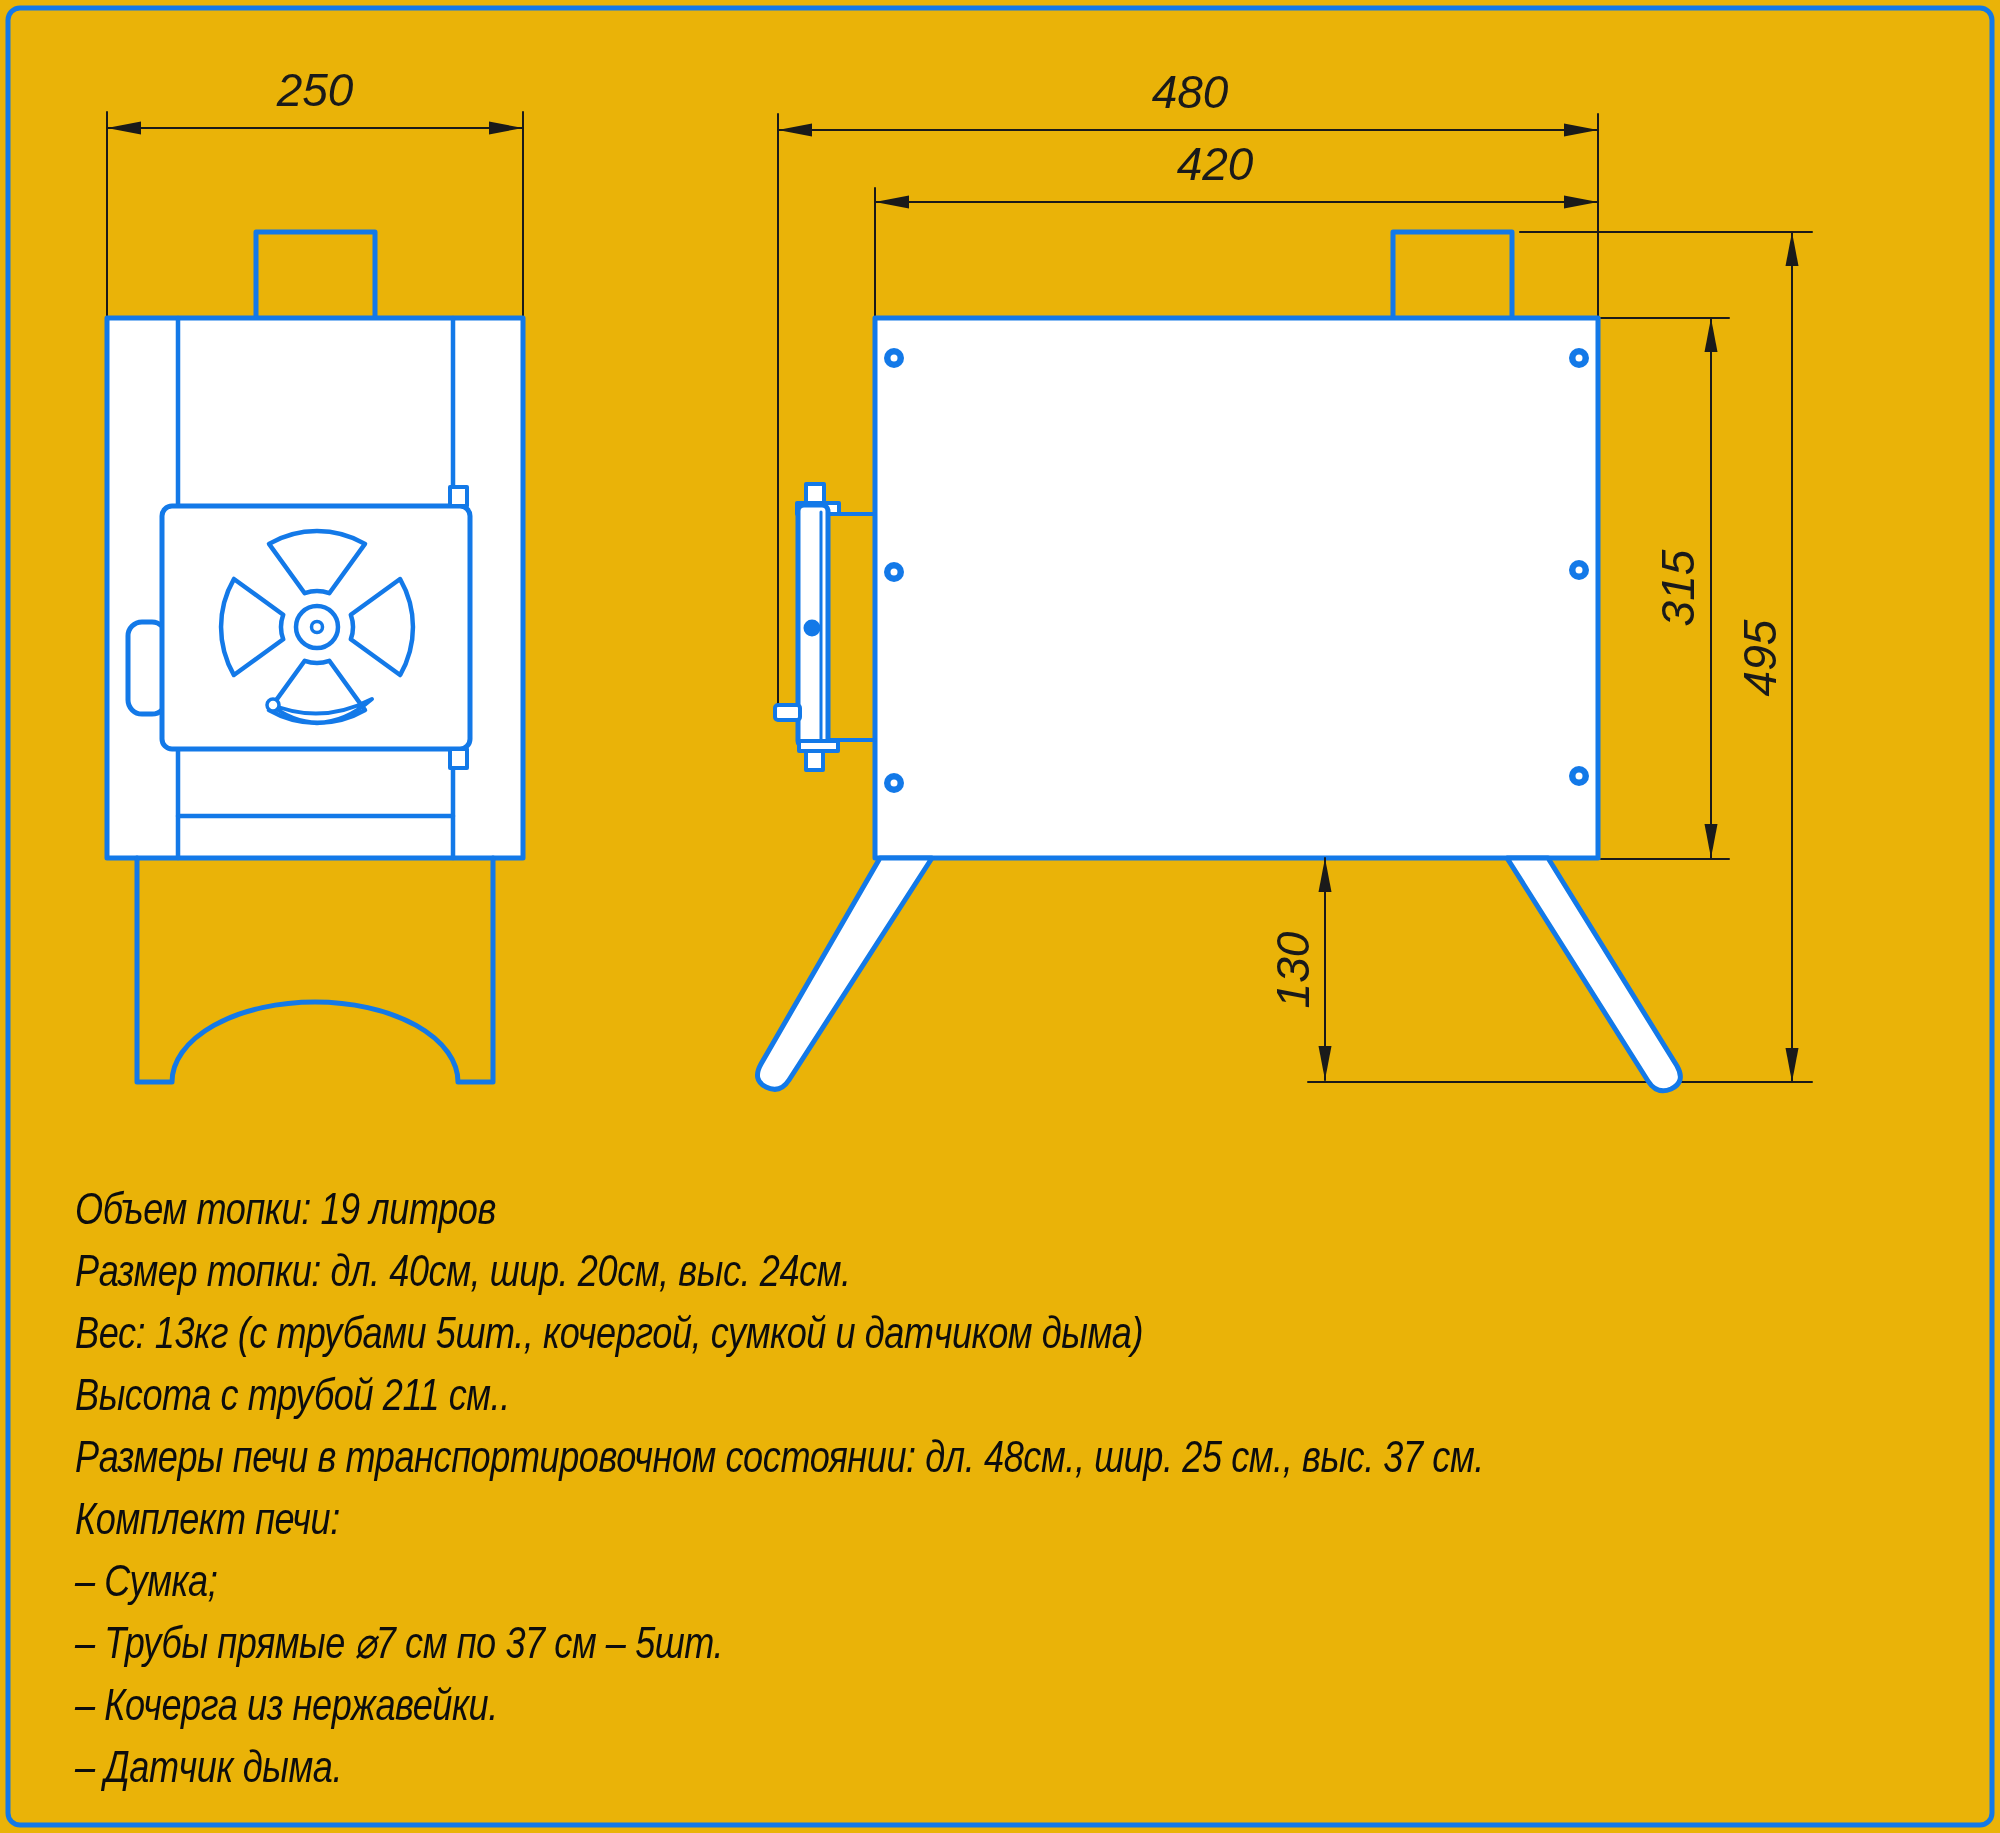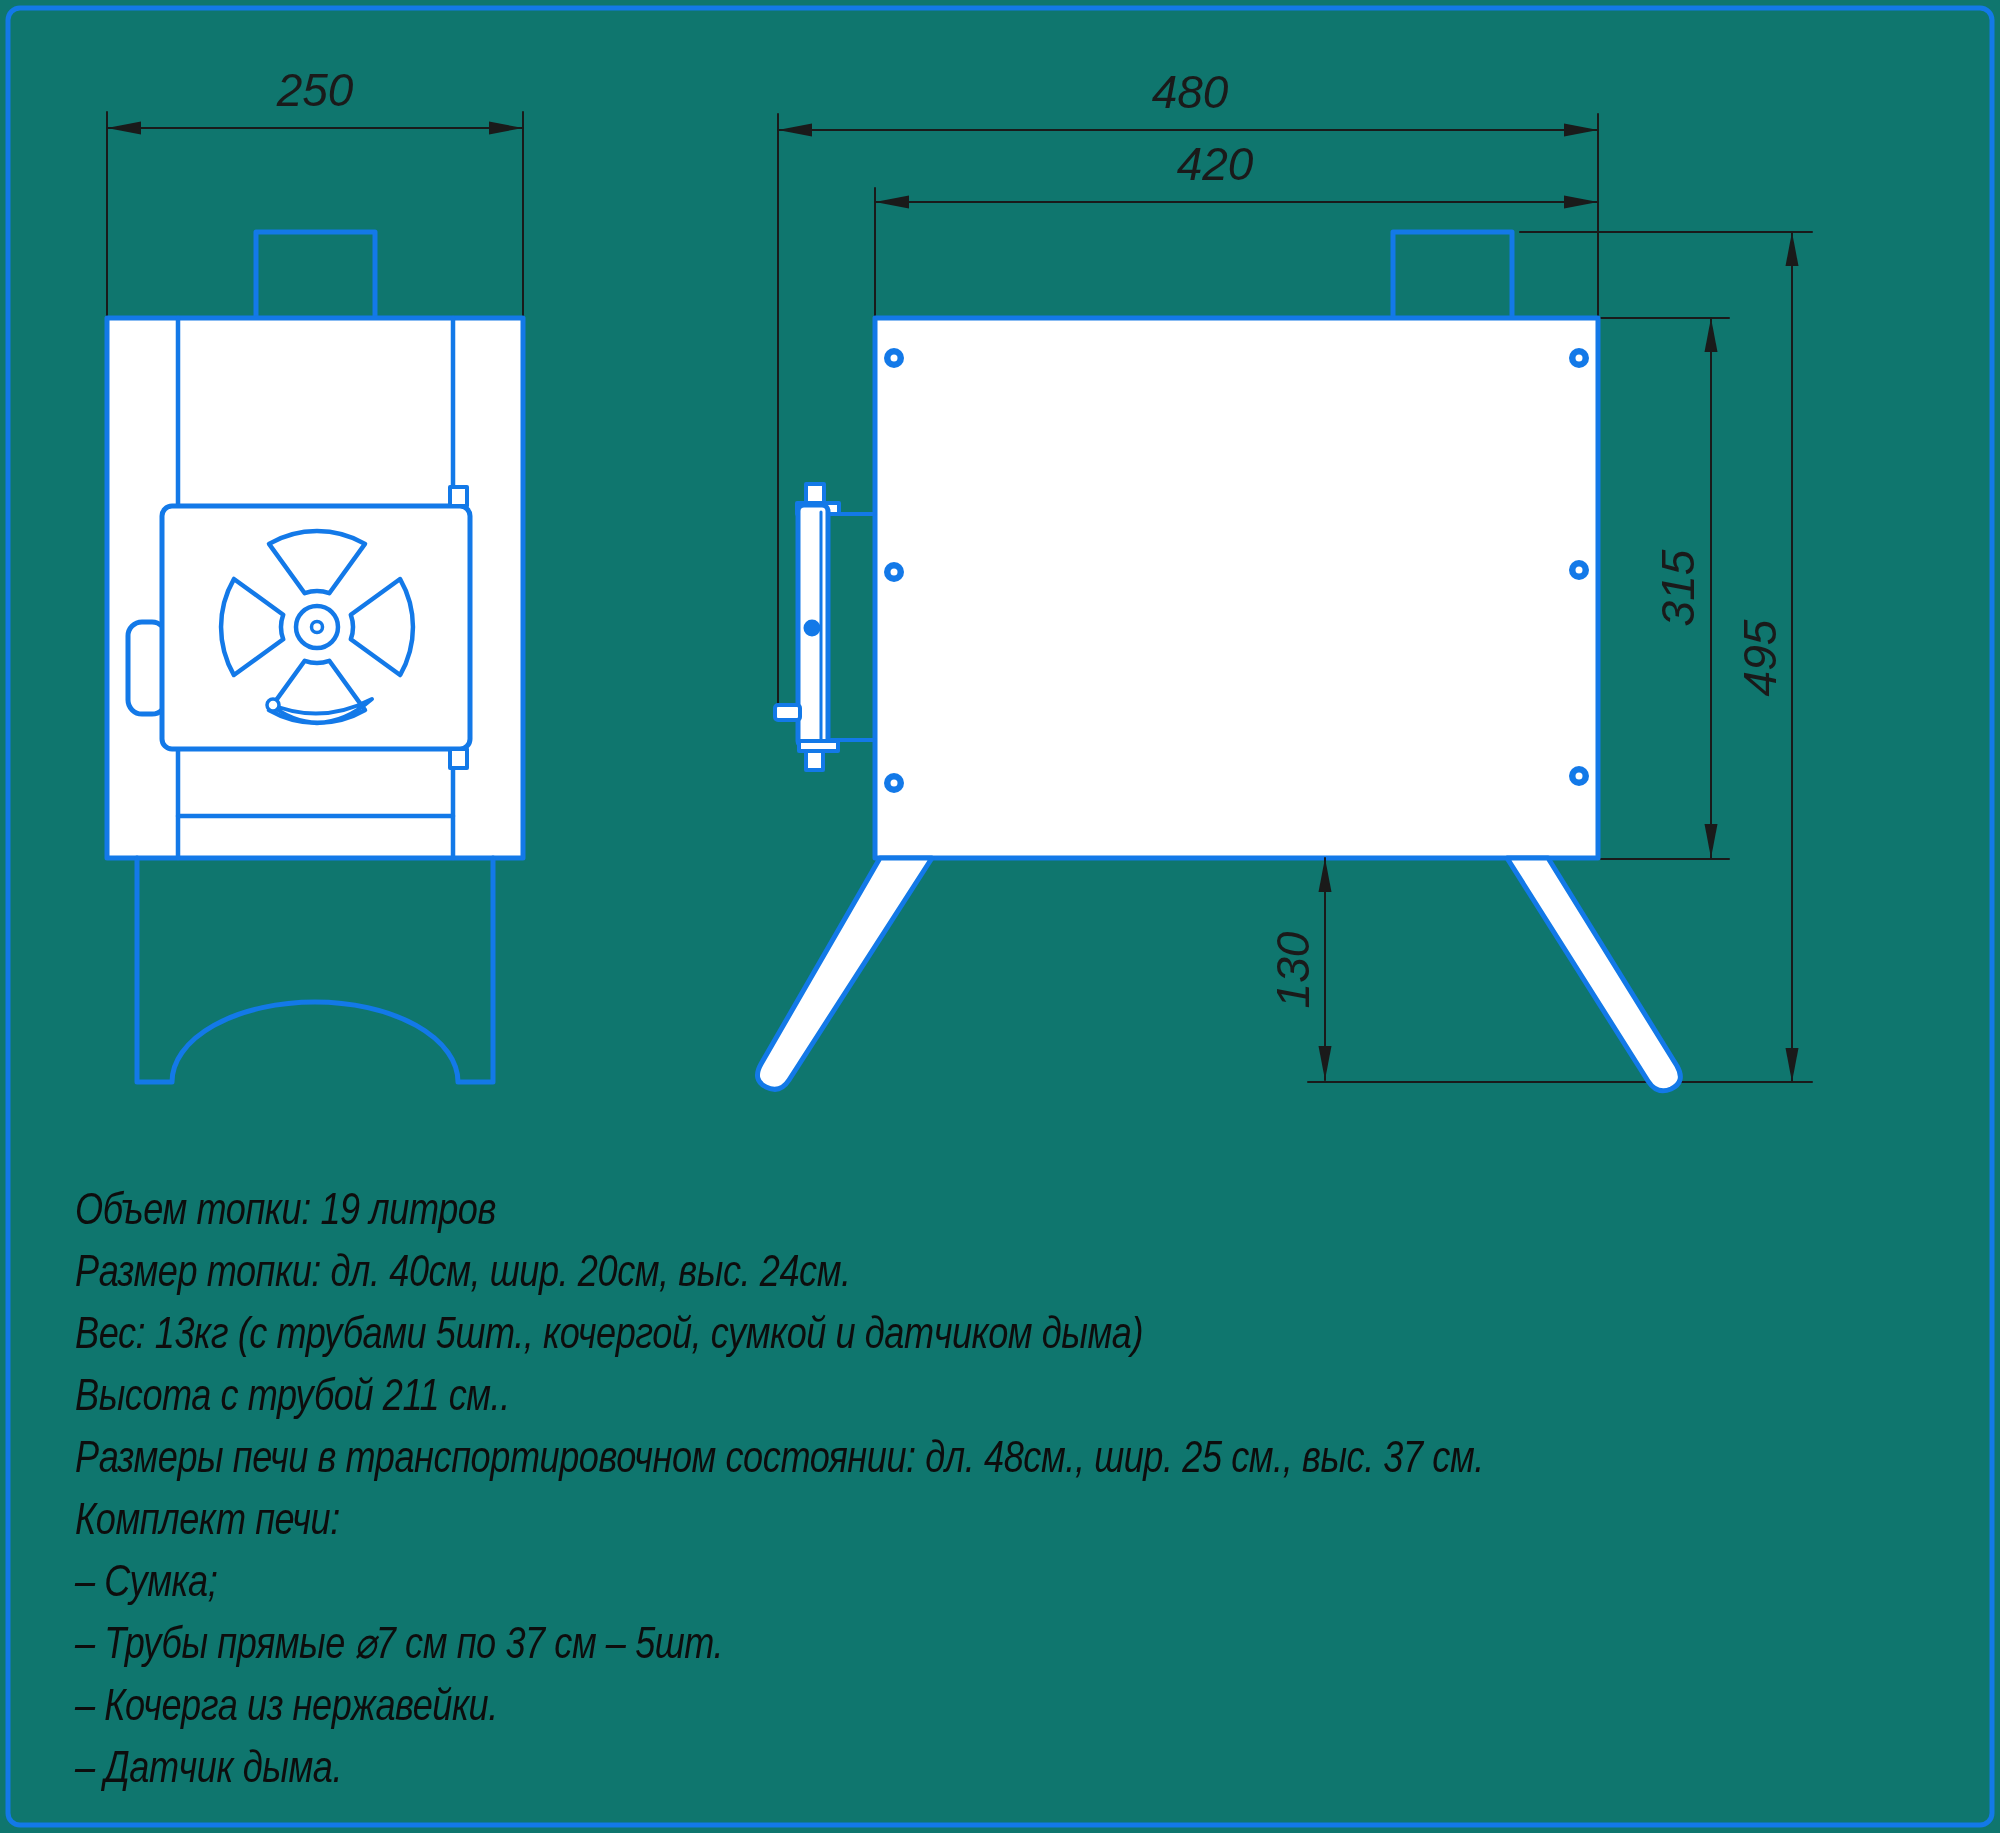--- a/index.html
+++ b/index.html
@@ -1,16 +1,16 @@
 <!DOCTYPE html>
 <html><head>
 <meta charset="utf-8">
 <style>
   html,body{margin:0;padding:0;background:#ffffff;}
-  #stage{position:relative;width:2000px;height:1833px;background:#0f766e;overflow:hidden;
+  #stage{position:relative;width:2000px;height:1833px;background:#eab308;overflow:hidden;
          font-family:"Liberation Sans",sans-serif;}
   #drawing{position:absolute;left:0;top:0;}
   .dim-text{font-family:"Liberation Sans",sans-serif;font-style:italic;font-size:46px;fill:#1a1a1a;}
   #spec-block{position:absolute;left:75px;top:1180px;width:1700px;
       font-family:"Liberation Sans",sans-serif;font-style:italic;font-size:44px;color:#0d0d0d;
       transform:scaleX(0.82);transform-origin:left top;letter-spacing:-0.5px;}
   .spec-line{height:62px;line-height:58px;white-space:nowrap;}
 </style>
 </head>
 <body>

